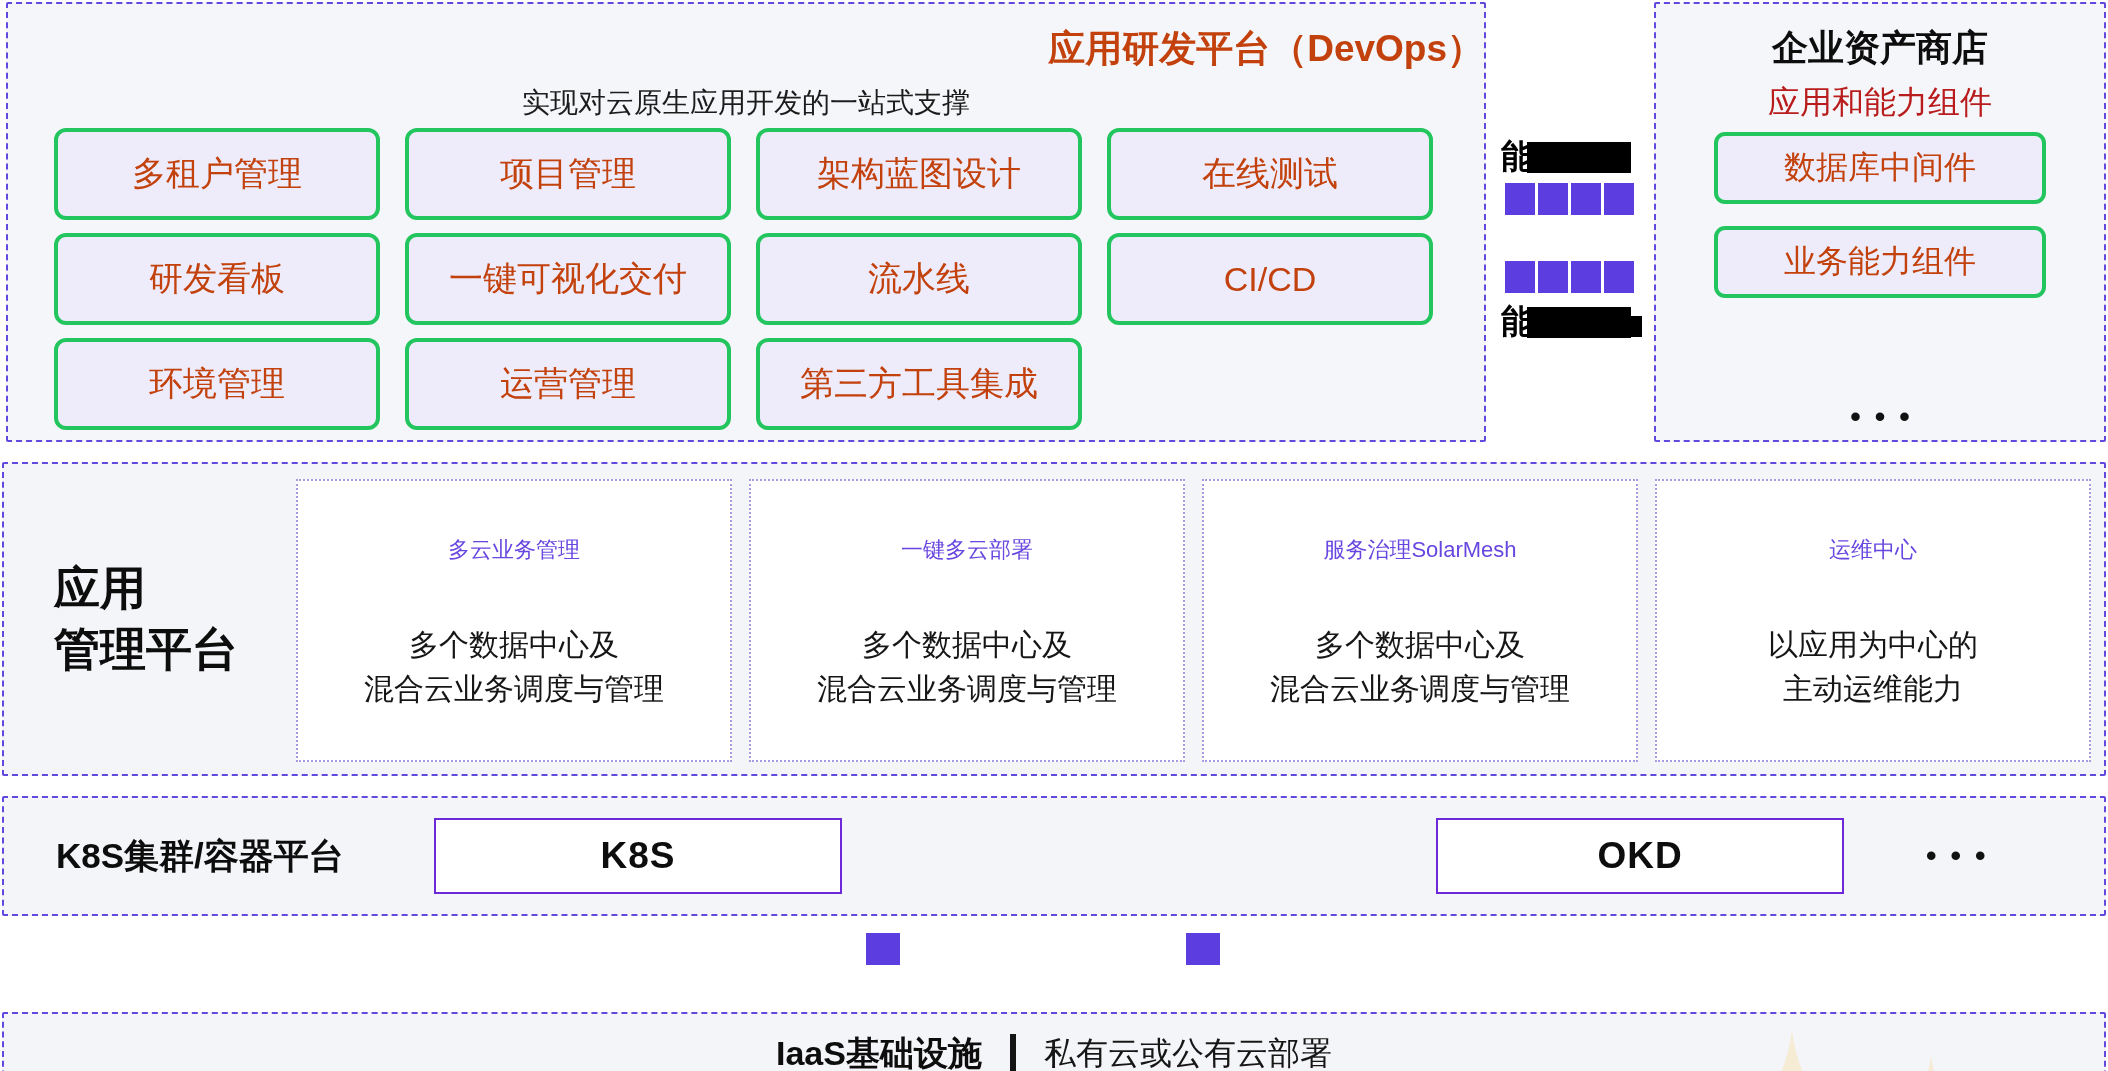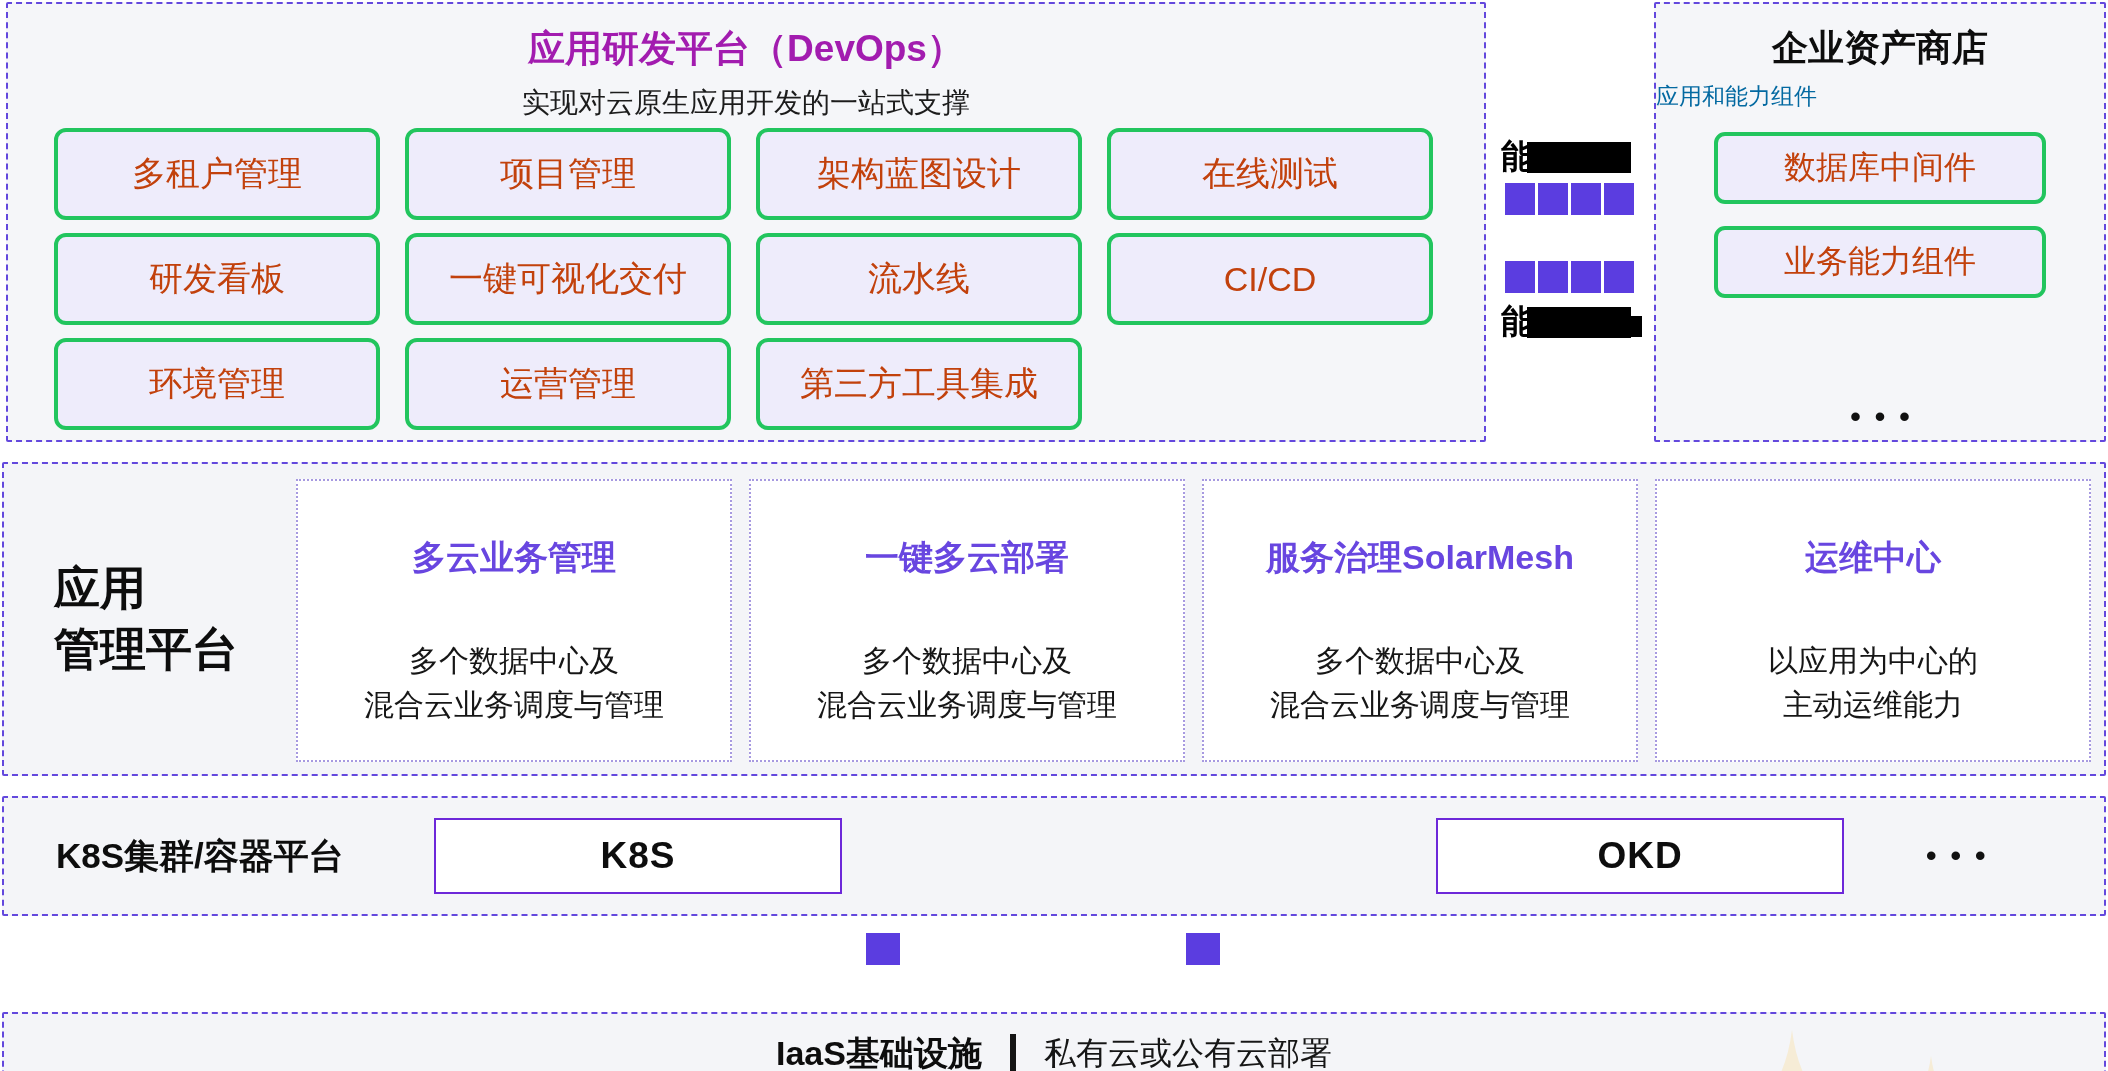--- a/index.html
+++ b/index.html
@@ -38,24 +38,24 @@
     font-weight: bold;
     letter-spacing: 14px;
     color: #111;
     text-indent: 14px;
   }
 
   
   .devops { left: 6px; top: 2px; width: 1480px; height: 440px; }
   .devops-title {
     margin-top: 20px;
-    text-align: center;
+    text-align: right;
     font-size: 37px;
     font-weight: bold;
-    color: #a21caf;
+    color: #c2410c;
   }
   .devops-sub {
     margin-top: 10px;
     text-align: center;
     font-size: 28px;
     color: #1c1c1c;
   }
   .btn-grid {
     position: absolute;
     left: 46px;
@@ -84,21 +84,21 @@
     background: #000;
   }
   .sqrow { position: absolute; left: 17px; display: flex; gap: 3px; }
   .sqrow .sq { width: 30px; height: 32px; background: #5b3de0; }
   .sqrow-1 { top: 181px; }
   .sqrow-2 { top: 259px; }
 
   
   .asset { left: 1654px; top: 2px; width: 452px; height: 440px; }
   .asset-title { margin-top: 20px; text-align: center; font-size: 36px; font-weight: bold; color: #0d0d0d; }
-  .asset-sub { margin-top: 8px; font-size: 23px; color: #0369a1; }
+  .asset-sub { margin-top: 8px; text-align: center; font-size: 32px; color: #b91c1c; }
   .asset-items { position: absolute; left: 58px; top: 128px; width: 332px; display: flex; flex-direction: column; gap: 22px; }
   .asset-items .pill { height: 72px; border-radius: 11px; font-size: 32px; }
   .asset-dots { position: absolute; bottom: 6px; left: 0; width: 100%; text-align: center; }
 
   
   .approw { left: 2px; top: 462px; width: 2104px; height: 314px; background: #f4f5f8; }
   .approw-label {
     position: absolute;
     left: 50px;
     top: 50%;
@@ -109,21 +109,21 @@
     color: #0d0d0d;
   }
   .cards { position: absolute; left: 292px; top: 15px; display: flex; gap: 17px; }
   .card {
     width: 436px;
     height: 283px;
     background: #ffffff;
     border: 2px dotted #a79ae0;
     text-align: center;
   }
-  .card-title { margin-top: 54px; font-size: 34px; font-weight: bold; color: #6846e0; }
+  .card-title { margin-top: 54px; font-size: 22px; font-weight: normal; color: #6846e0; }
   .card-desc { margin-top: 58px; font-size: 30px; line-height: 1.48; color: #161616; }
 
   
   .k8srow { left: 2px; top: 796px; width: 2104px; height: 120px; background: #f4f5f8; }
   .k8s-label {
     position: absolute;
     left: 52px;
     top: 50%;
     transform: translateY(-50%);
     font-size: 35px;

